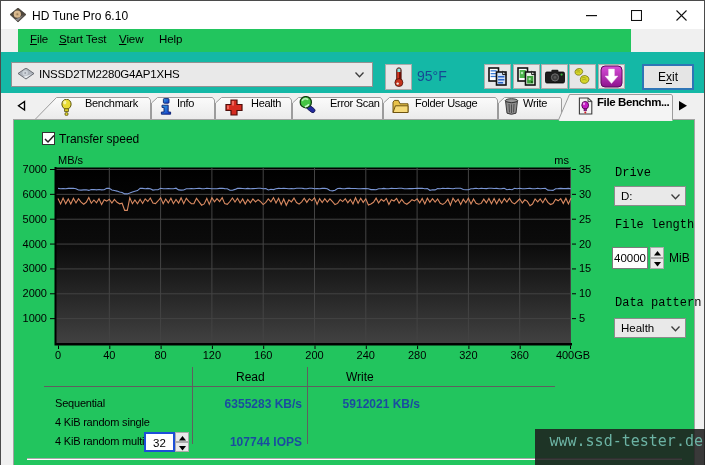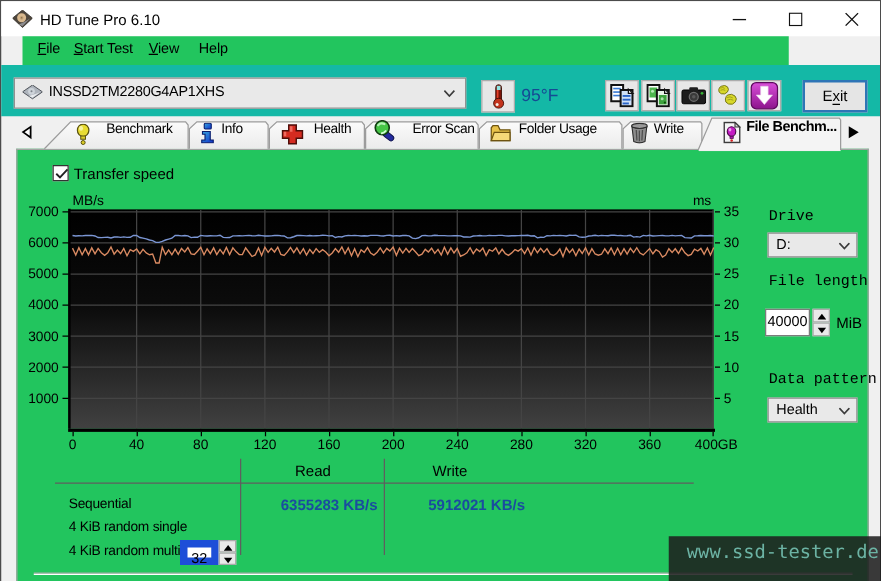--- a/index.html
+++ b/index.html
@@ -54,21 +54,21 @@
   .combo .chev { position:absolute; right:5px; top:7px; }
   #filelen-box { position:absolute; left:598px; top:127px; width:36px; height:22px; background:#fff; border:1px solid #7c7c7c;
      font-size:11.5px; color:#000; text-align:center; line-height:20px; }
   .spin { position:absolute; width:14px; background:#e9e9e9; border:1px solid #ababab; }
   #mib-label { position:absolute; left:655px; top:131px; font-size:12px; }
   
   .tline { position:absolute; background:#5f5f5f; }
   .row-label { position:absolute; left:41px; font-size:11px; letter-spacing:-0.2px; color:#000; white-space:nowrap; }
   .col-header { position:absolute; font-size:12px; color:#000; }
   .val { position:absolute; font-size:12px; font-weight:bold; color:#1a4c9f; text-align:right; white-space:nowrap; }
-  #multi-spin-box { position:absolute; left:130px; top:312px; width:31px; height:20px; background:#fff; border:6px solid #1d4ed8;
+  #multi-spin-box { position:absolute; left:130px; top:312px; width:31px; height:20px; background:#fff; border:2px solid #1d4ed8;
      font-size:11.5px; text-align:center; line-height:18px; color:#000; }
   
   #etch { position:absolute; left:13px; top:338px; width:655px; height:2px; border-top:1px solid #a9a9a9; border-bottom:1px solid #ffffff; }
   
   #watermark { position:absolute; left:534px; top:428px; width:171px; height:37px; background:rgba(30,30,30,0.87); }
   #watermark-text { position:absolute; right:3px; top:3px; text-align:right;
     font-family:"DejaVu Sans Mono", monospace; font-size:15px; color:#6cb3a4; white-space:nowrap; }
   
   #chart-svg { position:absolute; left:0; top:27px; }
   svg text { font-family:"Liberation Sans", sans-serif; }
@@ -334,20 +334,21 @@
     <div class="tline" style="left:30px;top:266px;width:511px;height:1px"></div>
     <span class="col-header" style="left:222px;top:250px">Read</span>
     <span class="col-header" style="left:332px;top:250px">Write</span>
 
     <span class="row-label" style="top:277px">Sequential</span>
     <span class="row-label" style="top:296px">4 KiB random single</span>
     <span class="row-label" style="top:315px">4 KiB random multi</span>
 
     <span class="val" style="left:168px;width:120px;top:277px">6355283 KB/s</span>
     <span class="val" style="left:286px;width:120px;top:277px">5912021 KB/s</span>
+    <span class="val" style="left:168px;width:120px;top:315px">107744 IOPS</span>
 
     <div id="multi-spin-box"><span>32</span></div>
     <div class="spin" style="left:161px;top:312px;height:10px">
       <svg class="abs" style="left:3px;top:2.5px" width="7" height="5">
           <polygon points="3.5,0 7,4.5 0,4.5" fill="#000"></polygon>
         </svg>
     </div>
     <div class="spin" style="left:161px;top:322px;height:10px">
       <svg class="abs" style="left:3px;top:2.5px" width="7" height="5">
           <polygon points="0,0 7,0 3.5,4.5" fill="#000"></polygon>

